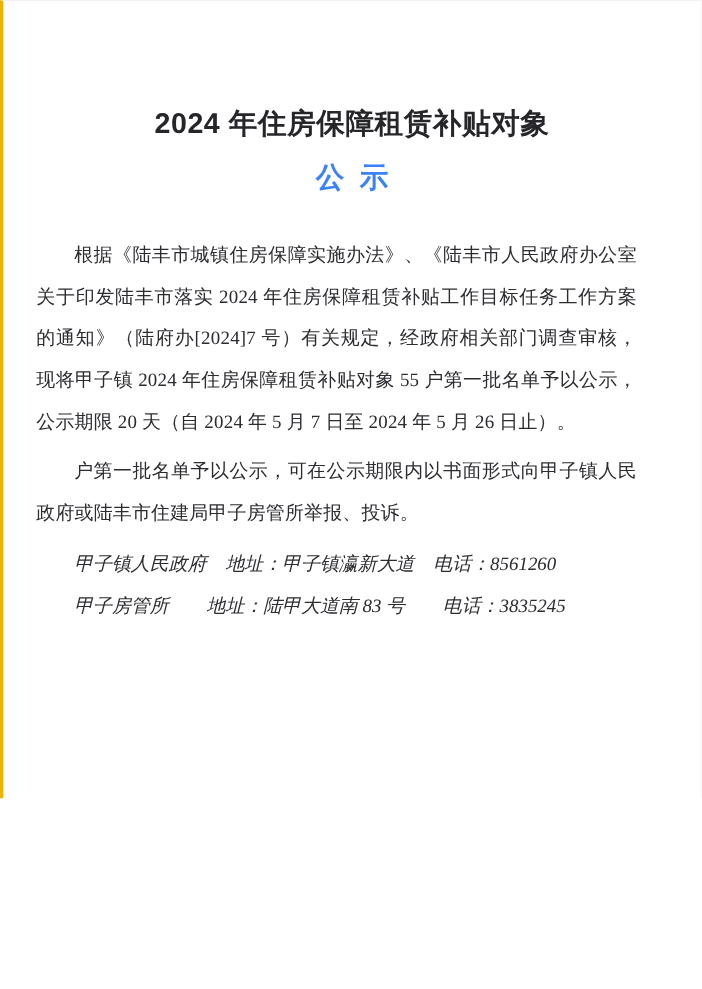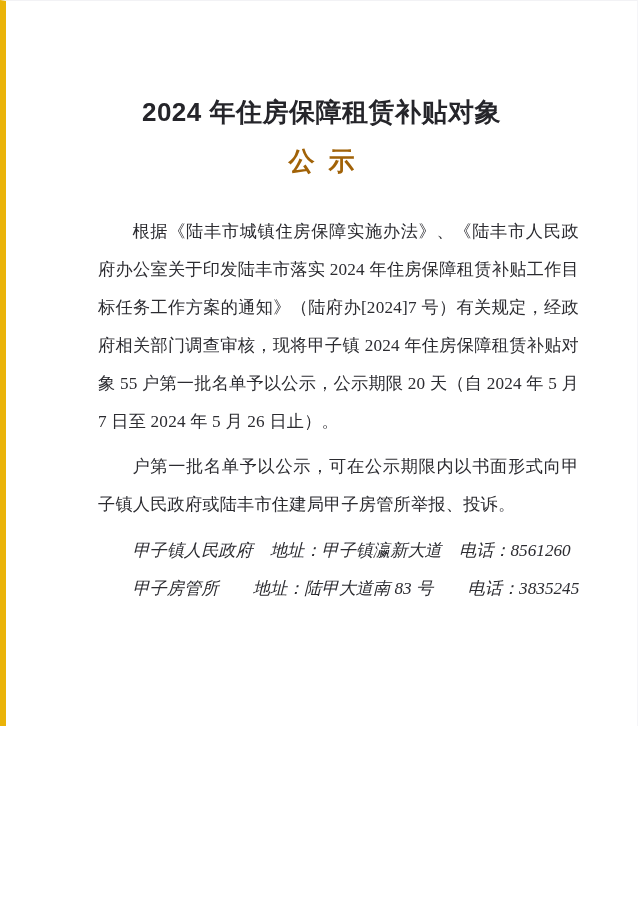--- a/index.html
+++ b/index.html
@@ -14,21 +14,21 @@
     -webkit-font-smoothing: antialiased;
   }
 
   #page {
     position: relative;
     width: 638px;
     height: 726px;
     background: #ffffff;
     box-sizing: border-box;
     overflow: hidden;
-    border-left: 6px solid #eab308;
+    border-left: 3px solid #eab308;
     border-top: 1px solid #f2f2f5;
     border-right: 1px solid #f5f5f8;
   }
 
   
   .title-block {
     padding-top: 96px;
     text-align: center;
   }
   .doc-title {
@@ -40,28 +40,28 @@
     color: #25252a;
     margin: 0;
   }
   .doc-subtitle {
     font-family: "Liberation Sans", "DejaVu Sans", sans-serif;
     font-size: 26px;
     font-weight: bold;
     letter-spacing: 14px;
     text-indent: 14px;
     line-height: 1.2;
-    color: #a16207;
+    color: #3b82f6;
     margin: 18px 0 0 0;
   }
 
   
   .body-area {
     margin-top: 36px;
-    padding: 0 58px 0 92px;
+    padding: 0 58px 0 30px;
   }
 
   p.para {
     margin: 0 0 0 0;
     font-size: 17.2px;
     line-height: 38px;
     text-align: justify;
     text-justify: inter-character;
     text-indent: 2em;
     letter-spacing: 0.2px;

